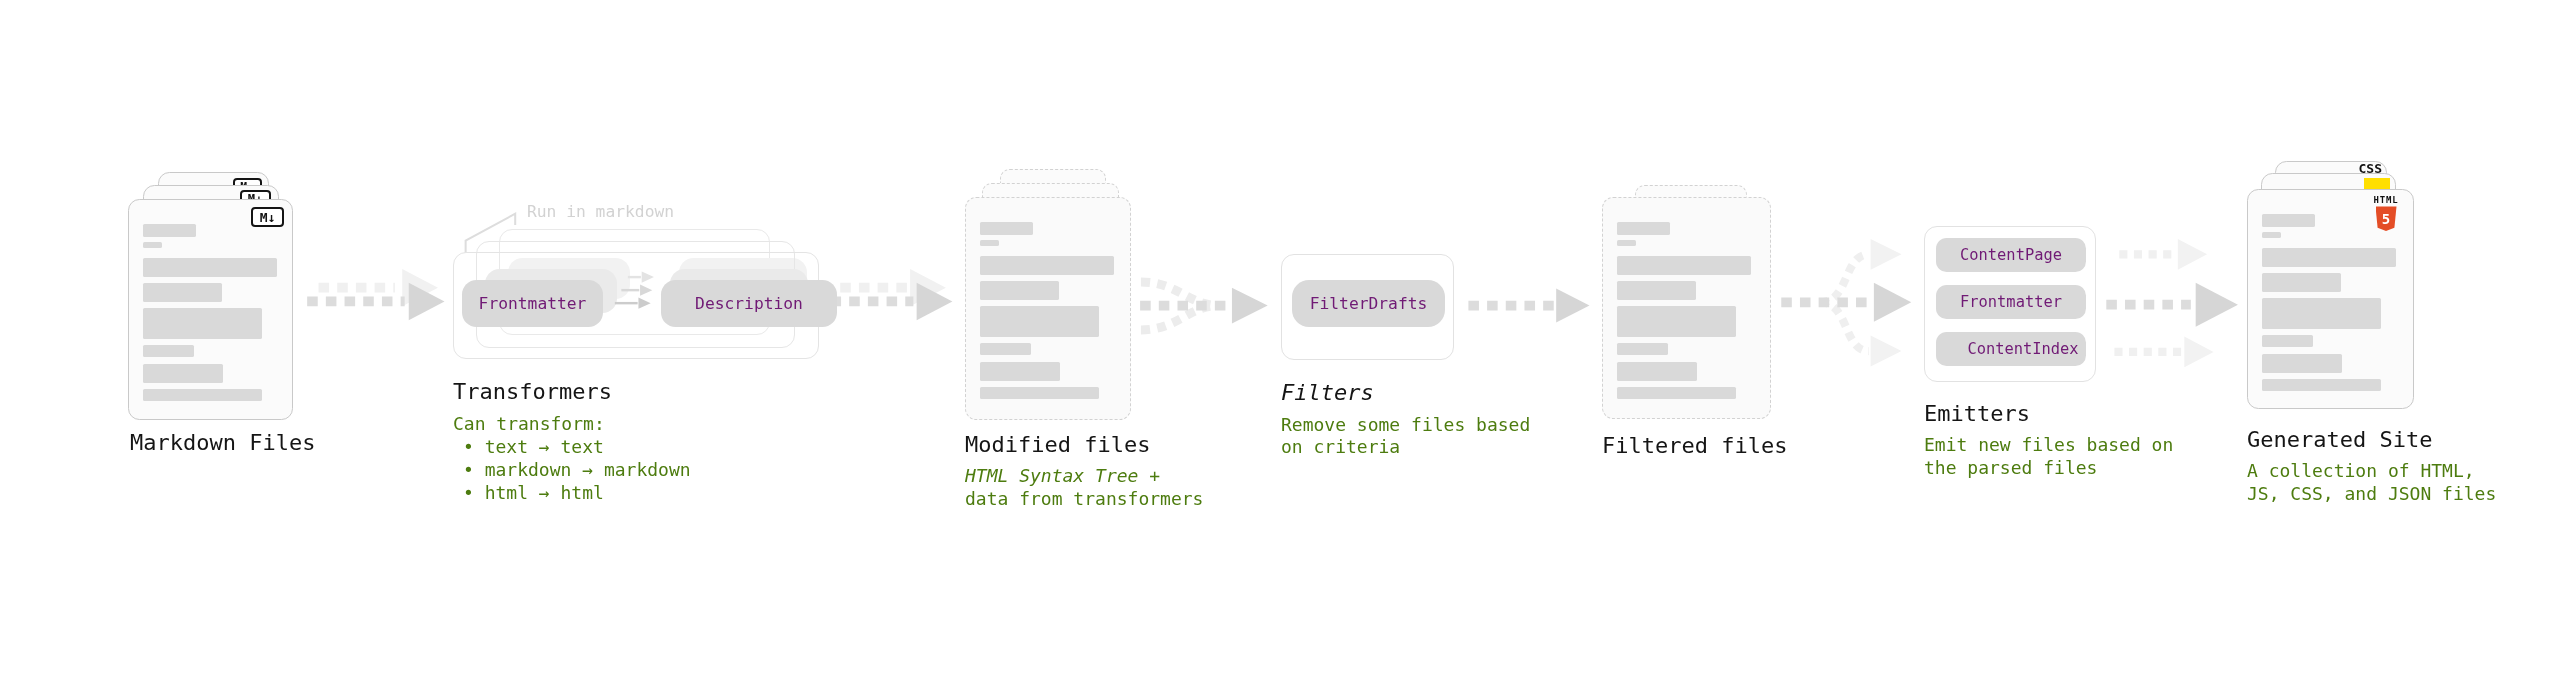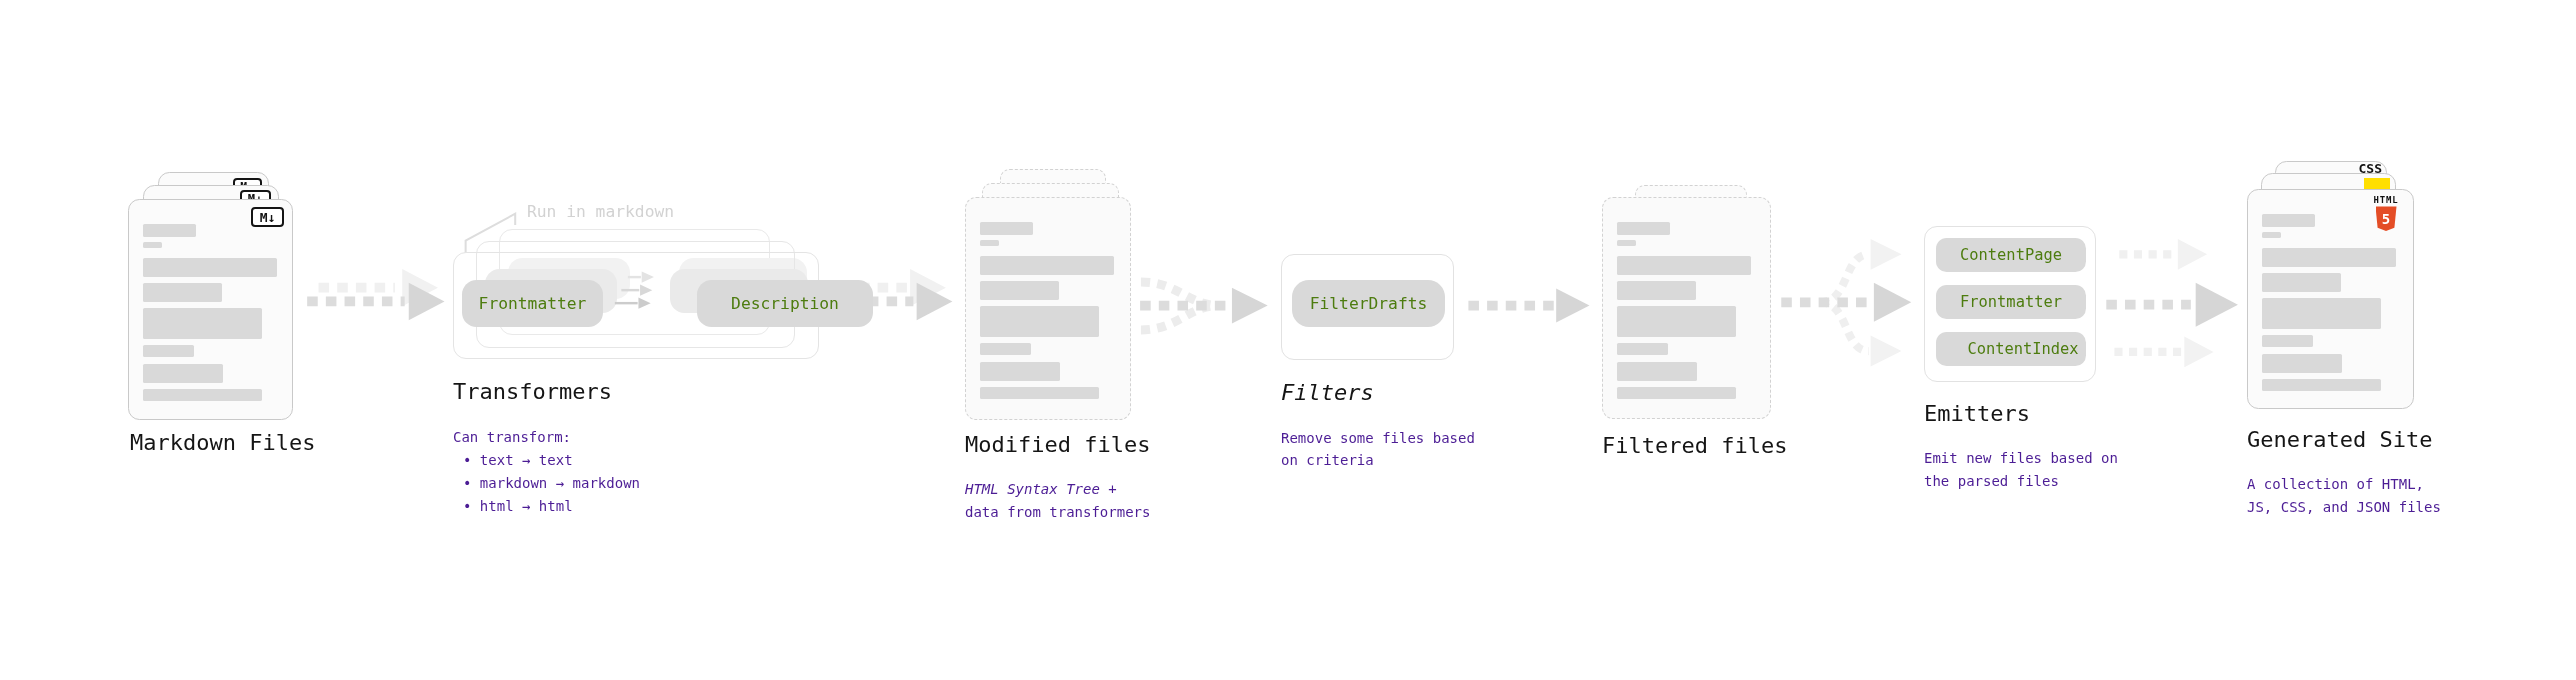--- a/index.html
+++ b/index.html
@@ -18,28 +18,28 @@
   .bar-3{top:58px;width:134px;height:18.7px}
   .bar-4{top:83px;width:79px;height:18.7px}
   .bar-5{top:108px;width:119px;height:31px}
   .bar-6{top:145px;width:51px;height:12.2px}
   .bar-7{top:164px;width:80px;height:18.7px}
   .bar-8{top:189px;width:119px;height:12.2px}
   
   .outline-box{position:absolute;border:1.6px solid #e4e4e4;border-radius:13px;box-sizing:border-box;background:transparent;}
   .white-box{position:absolute;border:1.6px solid #e2e2e2;border-radius:13px;box-sizing:border-box;background:#ffffff;}
   .pill{position:absolute;background:#d9d9d9;border-radius:14.6px;display:flex;align-items:center;justify-content:center;
-        font-size:16.3px;color:#4d7c0f;box-sizing:border-box;white-space:pre;}
+        font-size:16.3px;color:#701a75;box-sizing:border-box;white-space:pre;}
   .pill.small{border-radius:10.6px;font-size:15.4px;}
   .ghost-pill{position:absolute;border-radius:14.6px;}
   .g2{background:#eaeaea;}
   .g3{background:#f2f2f2;}
   
   .sec-label{position:absolute;font-size:22px;color:#151515;white-space:pre;}
-  .sec-desc{position:absolute;font-size:14px;color:#4c1d95;white-space:pre;margin-top:16px;}
+  .sec-desc{position:absolute;font-size:18px;color:#4d7c0f;white-space:pre;}
   .annotation{position:absolute;font-size:16.3px;color:#d2d2d2;white-space:pre;}
   
   .md-badge{position:absolute;background:#ffffff;border:2.4px solid #141414;border-radius:4.1px;box-sizing:border-box;
             display:flex;align-items:center;justify-content:center;font-weight:bold;color:#141414;}
   
   .html5-logo{position:absolute;width:36px;text-align:center;}
   .html5-label{font-size:9px;font-weight:bold;letter-spacing:0.8px;color:#111;}
   .html5-shield{width:21px;height:24.4px;margin:1.6px auto 0;background:#e44d26;color:#fff;font-size:14px;font-weight:bold;
                 display:flex;align-items:center;justify-content:center;
                 clip-path:polygon(0 0,100% 0,90% 87%,50% 100%,10% 87%);}
@@ -141,21 +141,21 @@
     <div class="ghost-pill g3" style="left:679px;top:258px;width:128px;height:41px;"></div>
 
     <div class="outline-box" style="left:476px;top:241px;width:319px;height:107px;border-color:#e6e6e6;"></div>
     <div class="ghost-pill g2" style="left:485px;top:269px;width:132px;height:44px;"></div>
     <div class="ghost-pill g2" style="left:670px;top:269px;width:138px;height:44px;"></div>
 
     <div class="outline-box" style="left:453px;top:252px;width:366px;height:107px;"></div>
     <div class="pill" style="left:462px;top:280px;width:141px;height:47px;">
       <span>Frontmatter</span>
     </div>
-    <div class="pill" style="left:661px;top:280px;width:176px;height:47px;margin-left:36px;">
+    <div class="pill" style="left:661px;top:280px;width:176px;height:47px;">
       <span>Description</span>
     </div>
 
     <svg style="position:absolute;left:601px;top:264px;" width="57" height="49" viewBox="0 0 70 60">
       <line x1="33" y1="16" x2="49" y2="16" stroke="#e3e3e3" stroke-width="3"></line>
         <polygon points="65,16 50,9 50,23" fill="#e3e3e3"></polygon>
       <line x1="25" y1="32" x2="47" y2="32" stroke="#d8d8d8" stroke-width="3"></line>
         <polygon points="63,32 48,25 48,39" fill="#d8d8d8"></polygon>
       <line x1="17" y1="48" x2="45" y2="48" stroke="#cccccc" stroke-width="3"></line>
         <polygon points="61,48 46,41 46,55" fill="#cccccc"></polygon>

